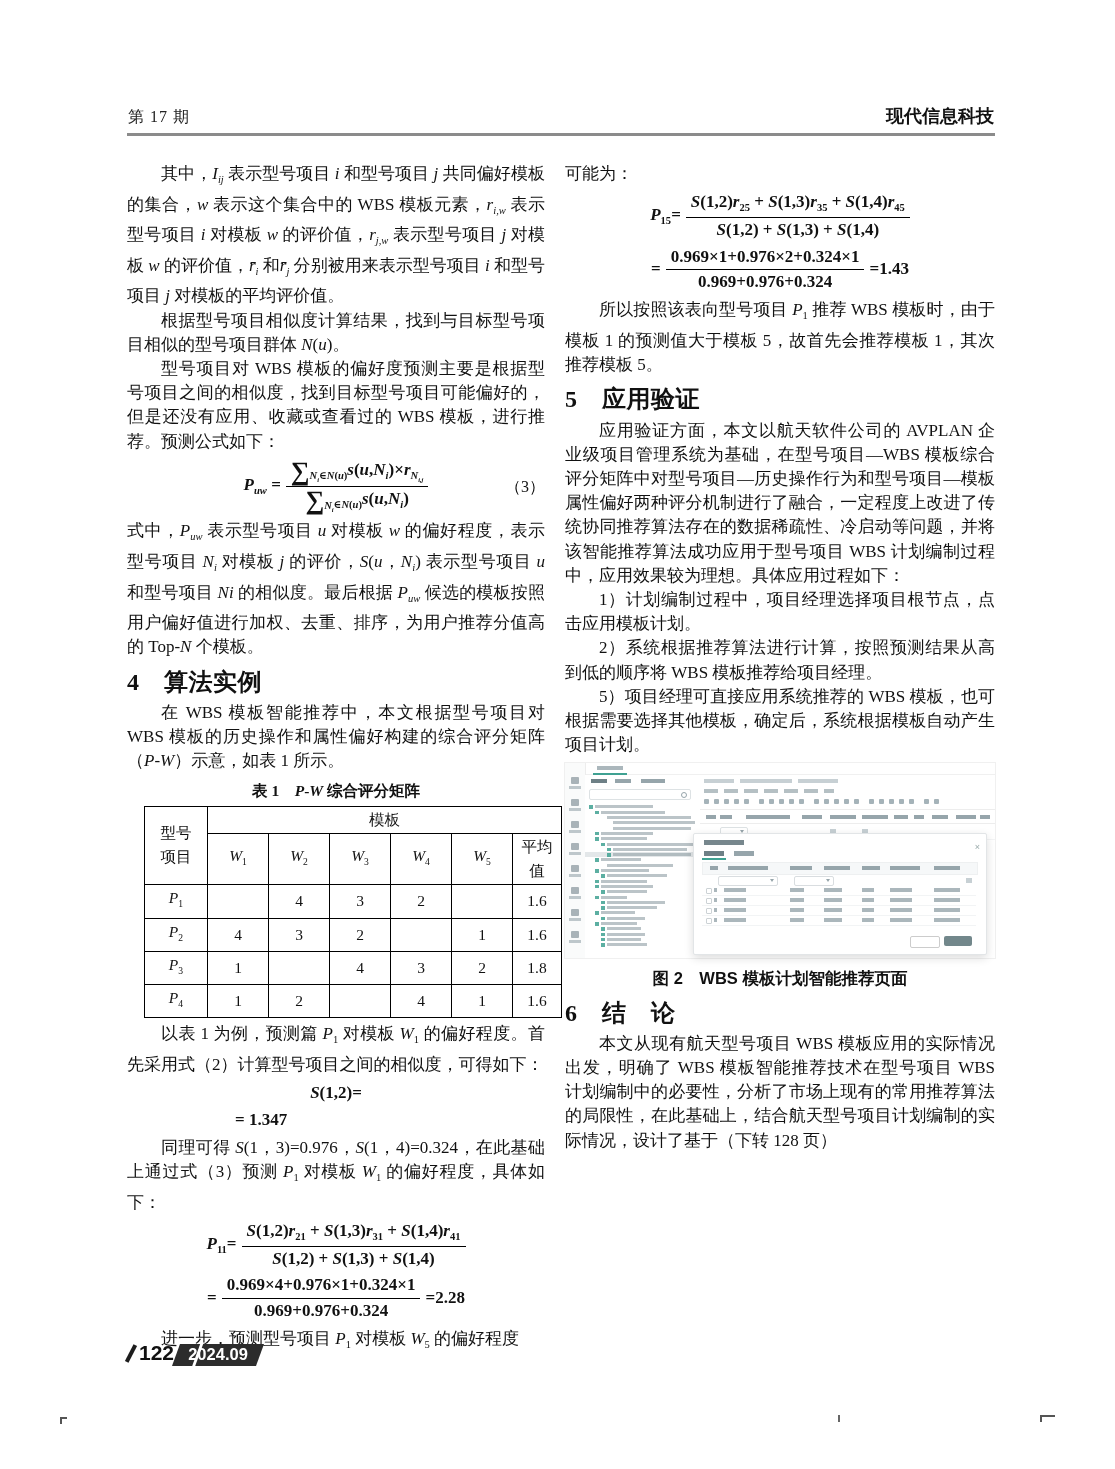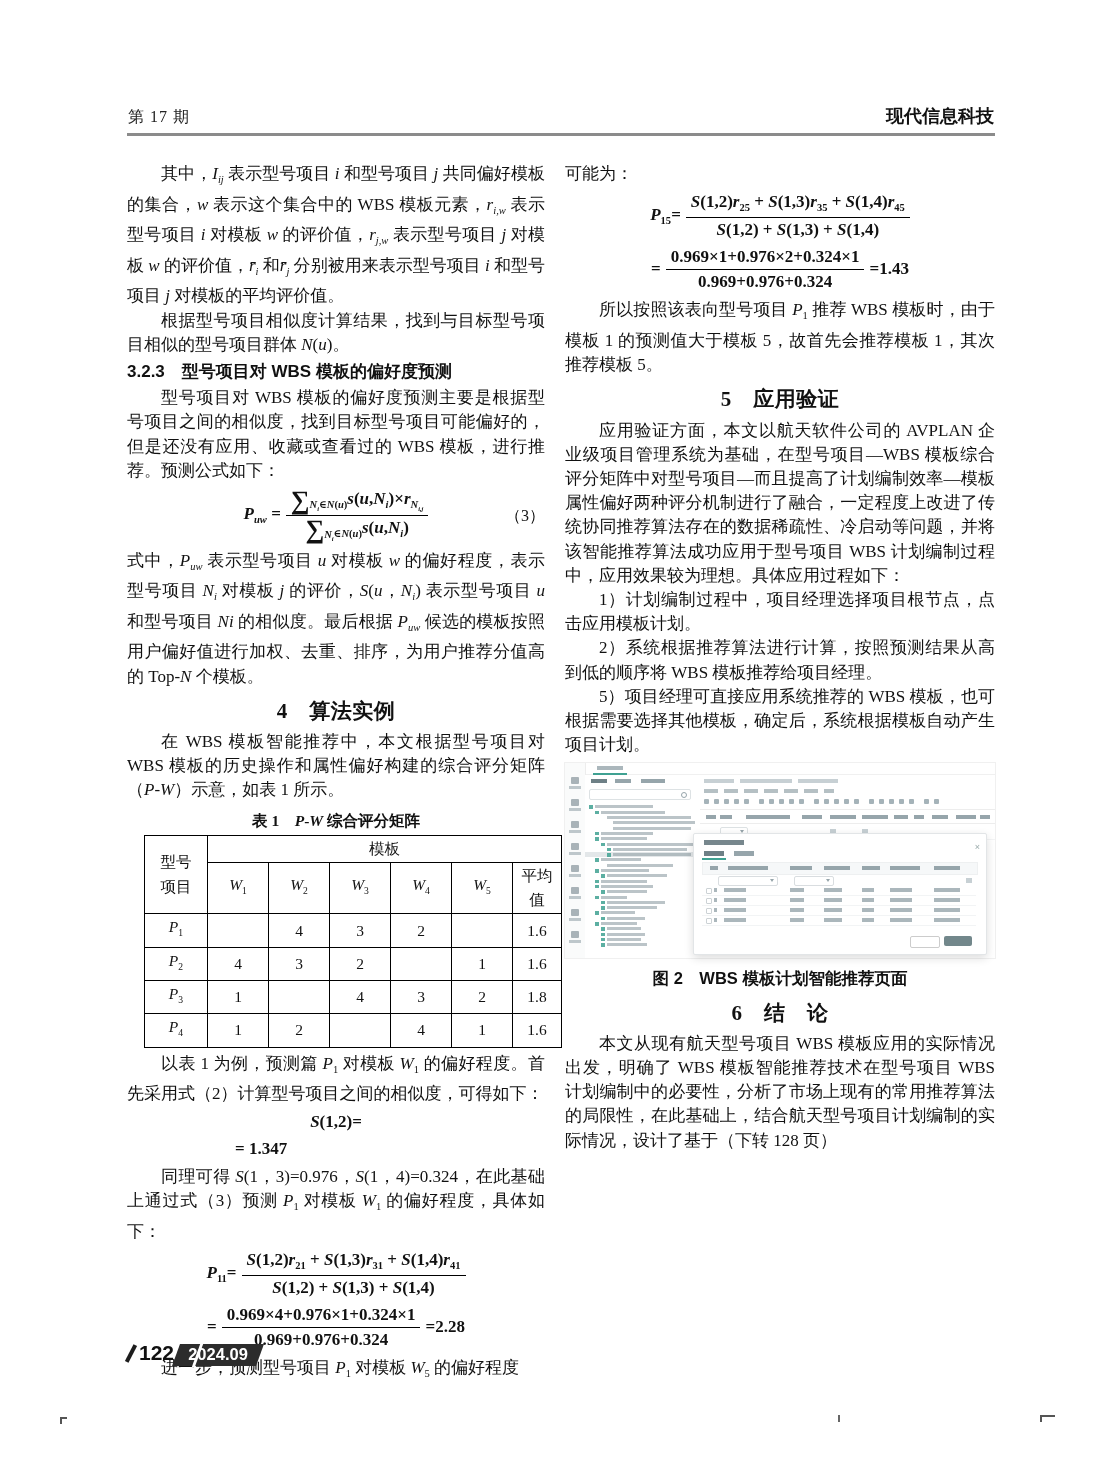--- a/index.html
+++ b/index.html
@@ -14,21 +14,21 @@
   .col{position:absolute;top:162px;font-size:17px;line-height:24.2px;text-align:justify;}
   .col-left{left:127px;width:418px;}
   .col-right{left:565px;width:430px;}
   .col p{margin:0;}
   .ind{text-indent:2em;}
   i{font-style:italic;}
   sub,sup{font-size:.62em;}
   
   .h-sub{font-family:"Liberation Sans","DejaVu Sans",sans-serif;font-weight:bold;font-size:17px;
          margin:3px 0 2px;text-align:left;}
-  .h-sec{font-weight:bold;font-size:21px;margin:10px 0 7px;text-align:center;letter-spacing:.5px;}
+  .h-sec{font-weight:bold;font-size:24px;margin:10px 0 7px;text-align:left;letter-spacing:.5px;}
   
   .feq{position:relative;display:flex;justify-content:center;align-items:center;gap:5px;
        font-weight:bold;font-size:17px;line-height:1.2;margin:6px 0;text-align:center;}
   .frac{display:inline-flex;flex-direction:column;align-items:center;}
   .fnum{padding:0 5px 2px;border-bottom:1.6px solid #000;}
   .fden{padding-top:2px;}
   .ftag{position:absolute;right:0;top:50%;transform:translateY(-50%);font-weight:normal;font-size:16px;}
   .sg{font-size:1.55em;line-height:.75;vertical-align:-.18em;}
   .rad{font-size:1.45em;line-height:.7;margin-right:-2px;}
   .rx{border-top:1.6px solid #000;padding-top:1px;display:inline-block;}
@@ -70,21 +70,20 @@
 
 <div id="page">
 
   <div class="hdr-issue">第 17 期</div>
   <div class="hdr-journal">现代信息科技</div>
   <div class="hdr-rule"></div>
 
   <div class="col col-left">
     <p class="ind">其中，<i>I<sub>ij</sub></i> 表示型号项目 <i>i</i> 和型号项目 <i>j</i> 共同偏好模板的集合，<i>w</i> 表示这个集合中的 WBS 模板元素，<i>r<sub>i,w</sub></i> 表示型号项目 <i>i</i> 对模板 <i>w</i> 的评价值，<i>r<sub>j,w</sub></i> 表示型号项目 <i>j</i> 对模板 <i>w</i> 的评价值，<i>r̄<sub>i</sub></i> 和<i>r̄<sub>j</sub></i> 分别被用来表示型号项目 <i>i</i> 和型号项目 <i>j</i> 对模板的平均评价值。</p>
     <p class="ind">根据型号项目相似度计算结果，找到与目标型号项目相似的型号项目群体 <i>N</i>(<i>u</i>)。</p>
-    <div class="h-sub">3.2.3　型号项目对 WBS 模板的偏好度预测</div>
     <p class="ind">型号项目对 WBS 模板的偏好度预测主要是根据型号项目之间的相似度，找到目标型号项目可能偏好的，但是还没有应用、收藏或查看过的 WBS 模板，进行推荐。预测公式如下：</p>
 
     <div class="feq">
       <span><i>P<sub>uw</sub></i> =</span>
       <span class="frac">
         <span class="fnum"><span class="sg">∑</span><sub><i>N<sub>i</sub></i>∈<i>N</i>(<i>u</i>)</sub><i>s</i>(<i>u</i>,<i>N<sub>i</sub></i>)×<i>r</i><sub><i>N<sub>i,j</sub></i></sub></span>
         <span class="fden"><span class="sg">∑</span><sub><i>N<sub>i</sub></i>∈<i>N</i>(<i>u</i>)</sub><i>s</i>(<i>u</i>,<i>N<sub>i</sub></i>)</span>
       </span>
       <span class="ftag">（3）</span>
     </div>
@@ -191,21 +190,21 @@
       <span>=</span>
       <span class="frac">
         <span class="fnum">0.969×1+0.976×2+0.324×1</span>
         <span class="fden">0.969+0.976+0.324</span>
       </span>
       <span>=1.43</span>
     </div>
 
     <p class="ind">所以按照该表向型号项目 <i>P</i><sub>1</sub> 推荐 WBS 模板时，由于模板 1 的预测值大于模板 5，故首先会推荐模板 1，其次推荐模板 5。</p>
     <div class="h-sec">5　应用验证</div>
-    <p class="ind">应用验证方面，本文以航天软件公司的 AVPLAN 企业级项目管理系统为基础，在型号项目—WBS 模板综合评分矩阵中对型号项目—而且提高了计划编制效率—模板属性偏好两种评分机制进行了融合，一定程度上改进了传统协同推荐算法存在的数据稀疏性、冷启动等问题，并将该智能推荐算法成功应用于型号项目 WBS 计划编制过程中，应用效果较为理想。具体应用过程如下：</p>
+    <p class="ind">应用验证方面，本文以航天软件公司的 AVPLAN 企业级项目管理系统为基础，在型号项目—WBS 模板综合评分矩阵中对型号项目—历史操作行为和型号项目—模板属性偏好两种评分机制进行了融合，一定程度上改进了传统协同推荐算法存在的数据稀疏性、冷启动等问题，并将该智能推荐算法成功应用于型号项目 WBS 计划编制过程中，应用效果较为理想。具体应用过程如下：</p>
     <p class="ind">1）计划编制过程中，项目经理选择项目根节点，点击应用模板计划。</p>
     <p class="ind">2）系统根据推荐算法进行计算，按照预测结果从高到低的顺序将 WBS 模板推荐给项目经理。</p>
     <p class="ind">5）项目经理可直接应用系统推荐的 WBS 模板，也可根据需要选择其他模板，确定后，系统根据模板自动产生项目计划。</p>
 
     <div class="fig">
       <div class="f-topstrip">
           <div style="position:absolute;left:12px;top:3px;width:26px;height:4px;background:#96a5ab;opacity:.8"></div>
           <div style="position:absolute;left:8px;top:10px;width:34px;height:1.5px;background:#3fa192"></div>
         </div>
       <div class="f-rail">

